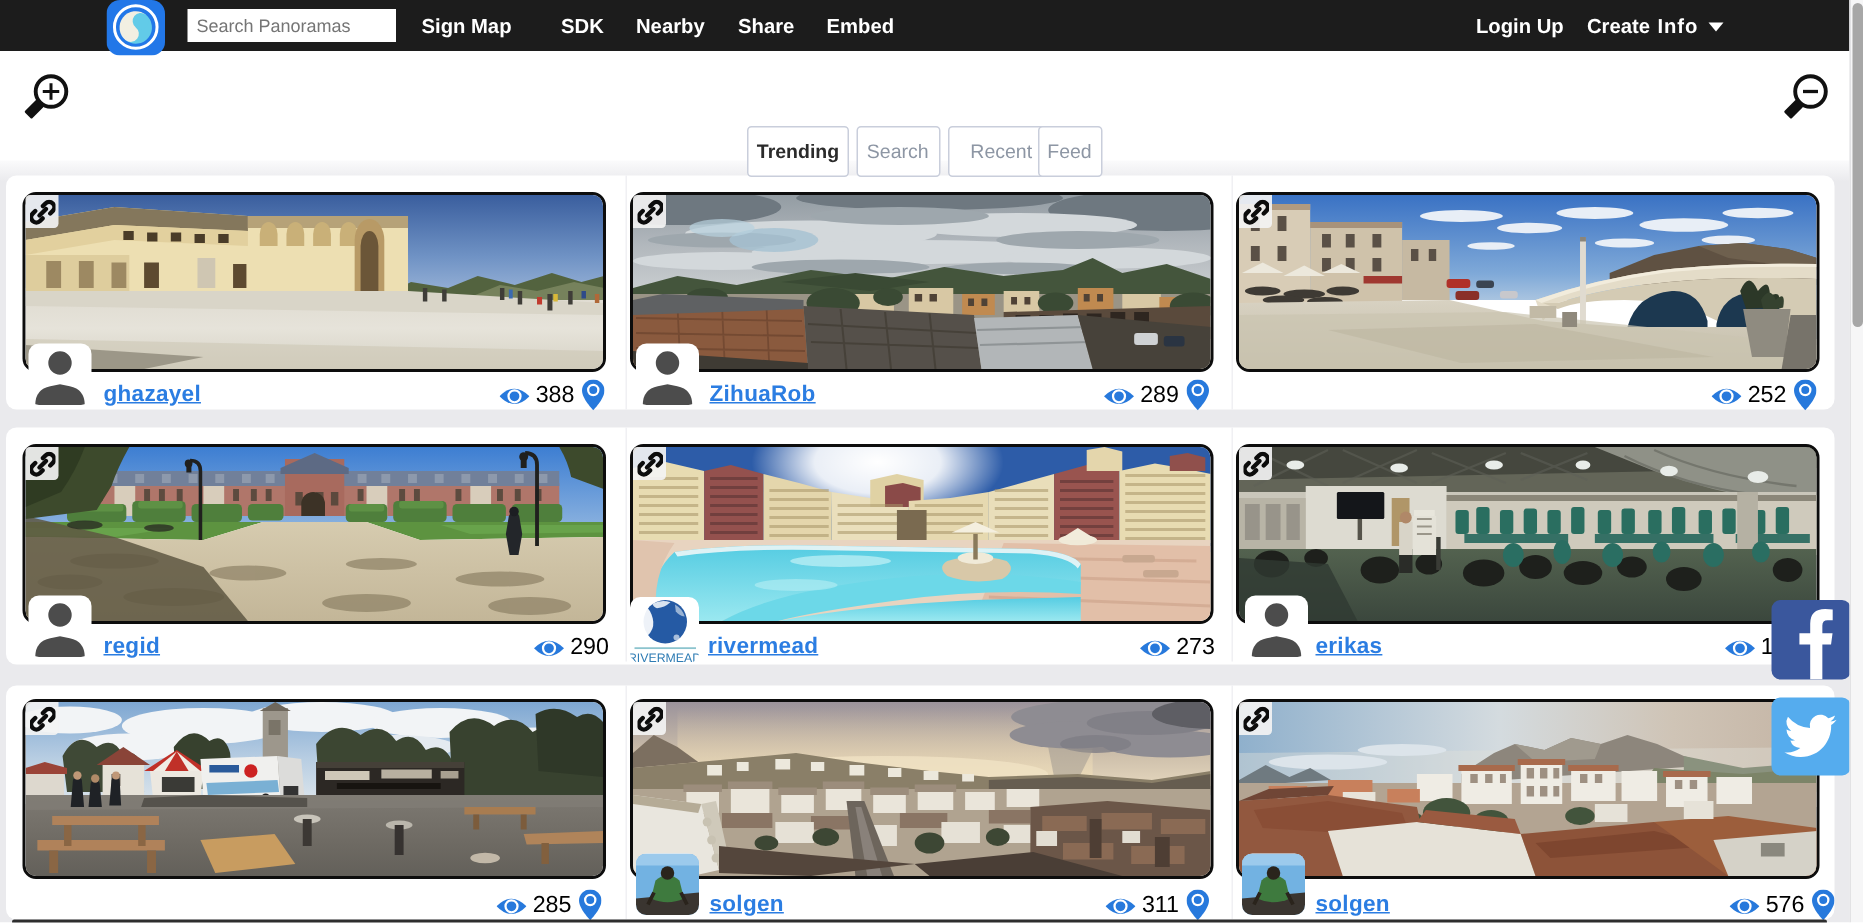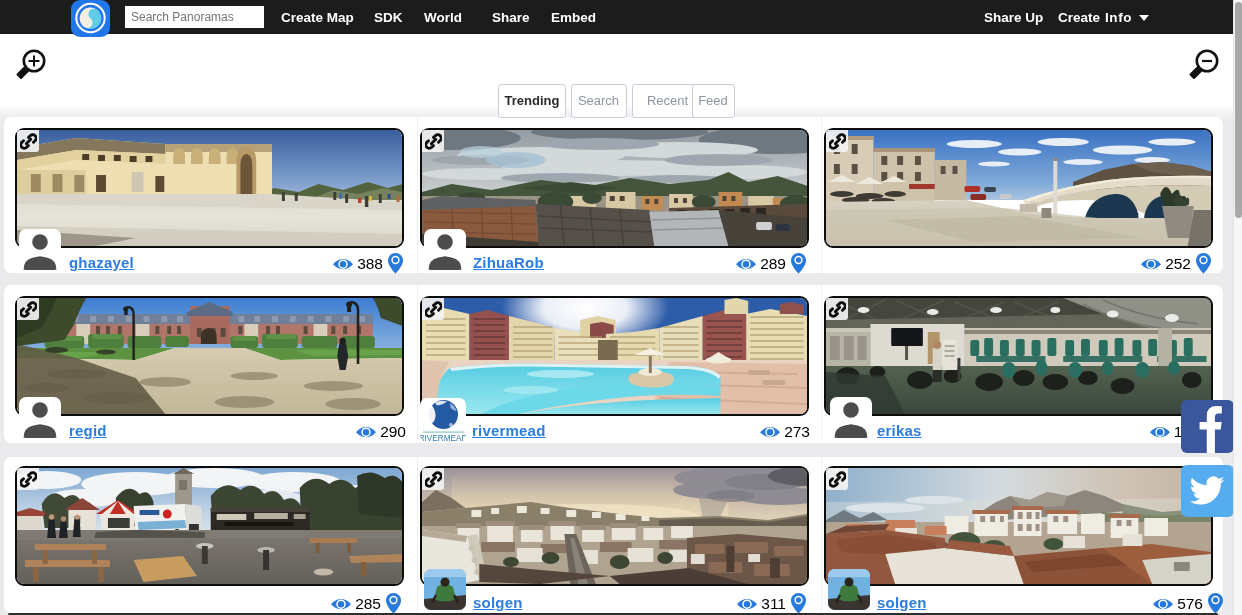--- a/index.html
+++ b/index.html
@@ -34,26 +34,26 @@
   border-left:1px solid #e2e2e4; z-index:40; }
 #sbthumb { position:absolute; left:1234.5px; top:2px; width:7px; height:216px; background:#a7a7a7;
   border-radius:4px; z-index:41; }
 .mag { position:absolute; z-index:6; }
 </style>
 </head>
 <body>
 <div id="nav"></div>
 <div id="gray"></div>
 <input id="search" value="" placeholder="Search Panoramas" style="">
-<span class="nitem" style="left:281px">Create Map</span>
+<span class="nitem" style="left:281px">Sign Map</span>
 <span class="nitem" style="left:374px">SDK</span>
-<span class="nitem" style="left:424px">World</span>
+<span class="nitem" style="left:424px">Nearby</span>
 <span class="nitem" style="left:492px">Share</span>
 <span class="nitem" style="left:551px">Embed</span>
-<span class="nitem" style="left:984px">Share Up</span>
+<span class="nitem" style="left:984px">Login Up</span>
 <span class="nitem" style="left:1058px">Create</span>
 <span class="nitem" style="left:1105px;letter-spacing:0.6px">Info</span>
 <svg class="nitem" style="left:1138px;top:14px" width="12" height="8">
     <path d="M1 1 L11 1 L6 7 Z" fill="#fff"></path>
   </svg>
 
 <svg id="logo" width="39" height="37">
  <rect x="0" y="0" width="39" height="37" rx="9" fill="#2277e8"></rect>
  <circle cx="19.5" cy="18" r="14.2" fill="none" stroke="#fff" stroke-width="2"></circle>
  <g transform="rotate(38 19.5 18.3)">

